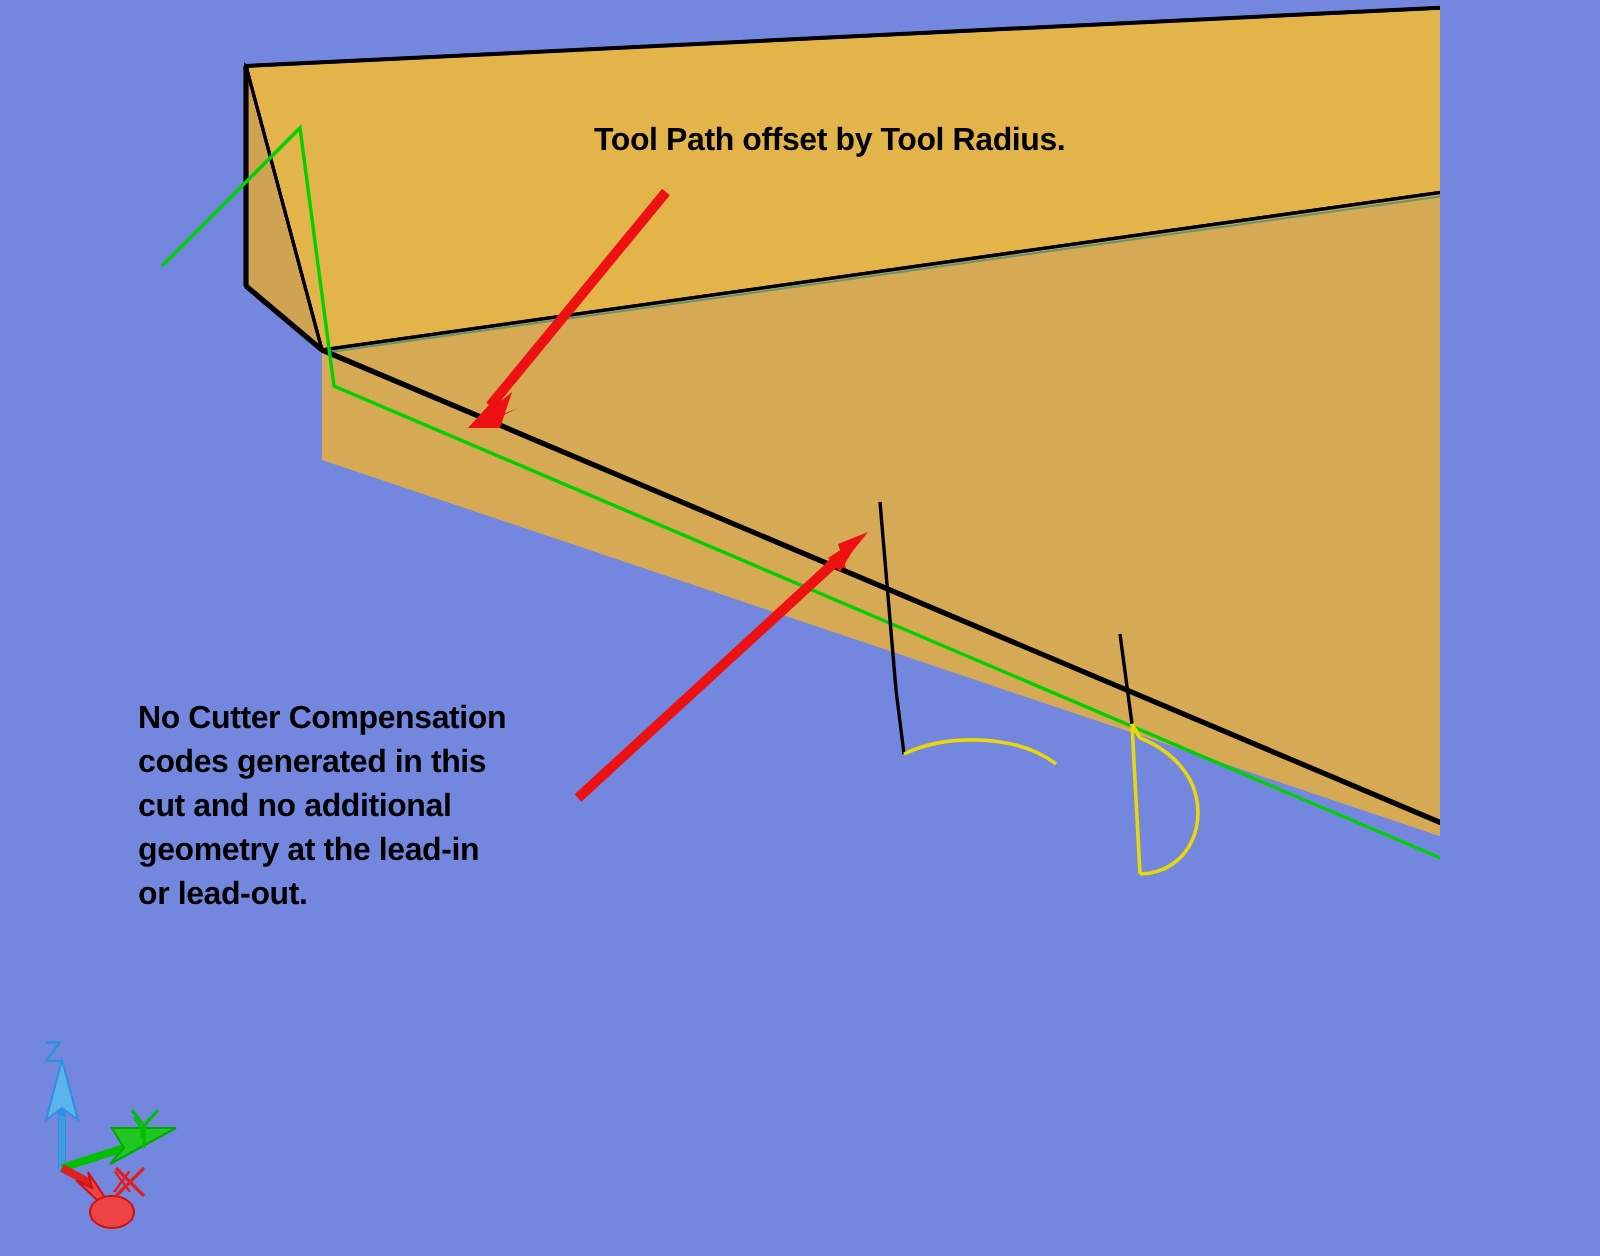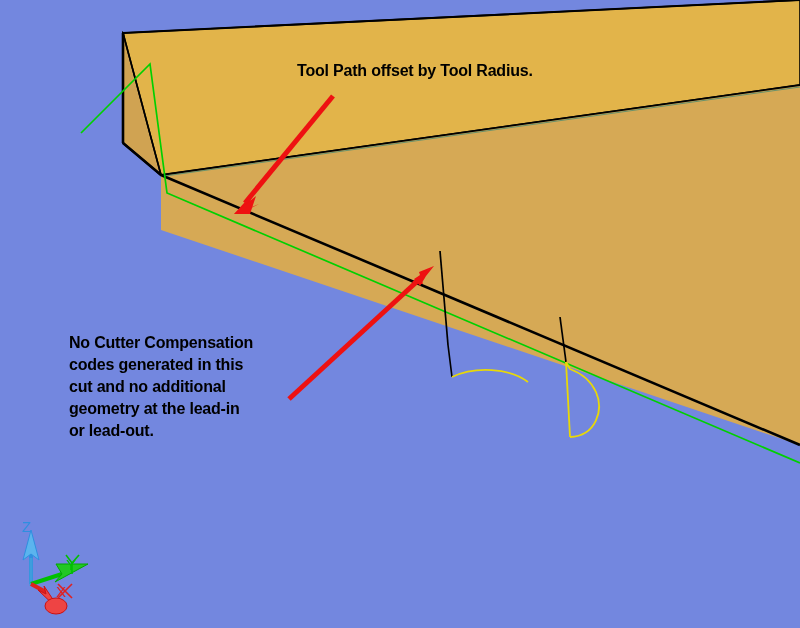--- a/index.html
+++ b/index.html
@@ -2,21 +2,21 @@
 <html><head>
 <meta charset="utf-8">
 <style>
   html, body {
     margin: 0;
     padding: 0;
     background: #7387df;
   }
   #stage {
     position: relative;
-    width: 800px;
+    width: 720px;
     height: 628px;
     overflow: hidden;
     background: #7387df;
     font-family: "Liberation Sans", sans-serif;
   }
   #scene {
     position: absolute;
     left: 0;
     top: 0;
     width: 800px;
@@ -33,21 +33,21 @@
     letter-spacing: -0.2px;
     white-space: pre;
     -webkit-font-smoothing: none;
   }
   #callout-toolpath {
     left: 297px;
     top: 60px;
   }
   #callout-nocutcomp {
     left: 69px;
-    top: 332px;
+    top: 349px;
   }
   .axis-label {
     position: absolute;
     font-family: "Liberation Sans", sans-serif;
     font-size: 15px;
     font-weight: normal;
     white-space: pre;
   }
   #axis-label-z { left: 22px; top: 518px; color: #2f8fe0; }
   #axis-label-y { left: 66px; top: 556px; color: #00c000; }

